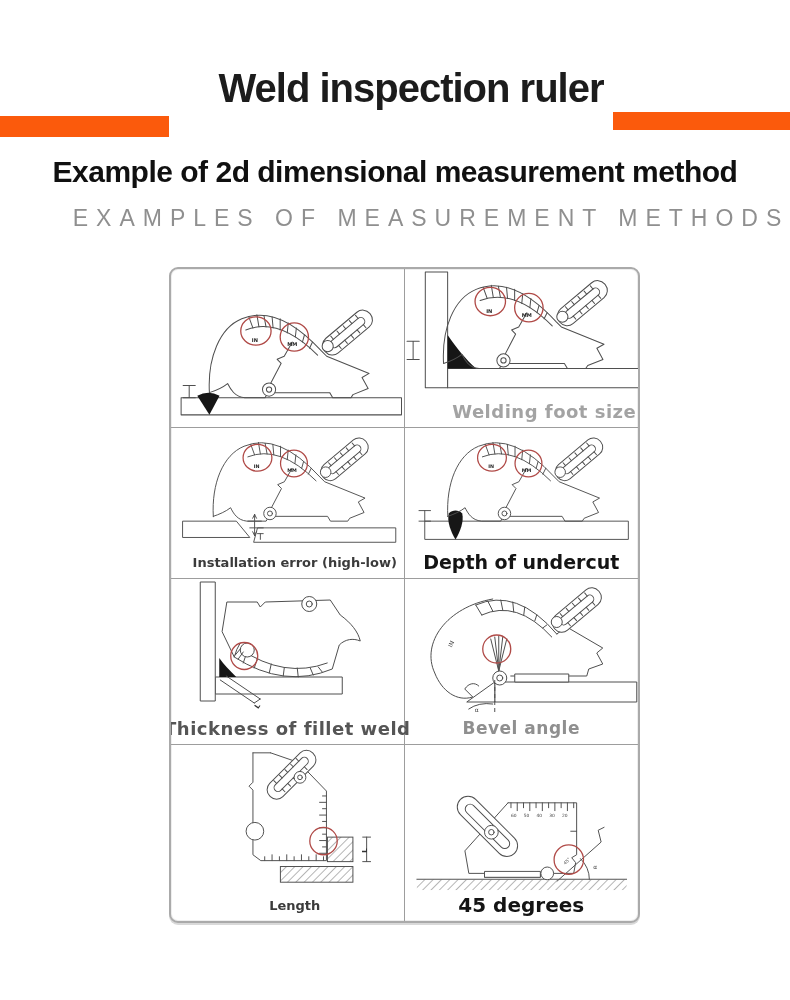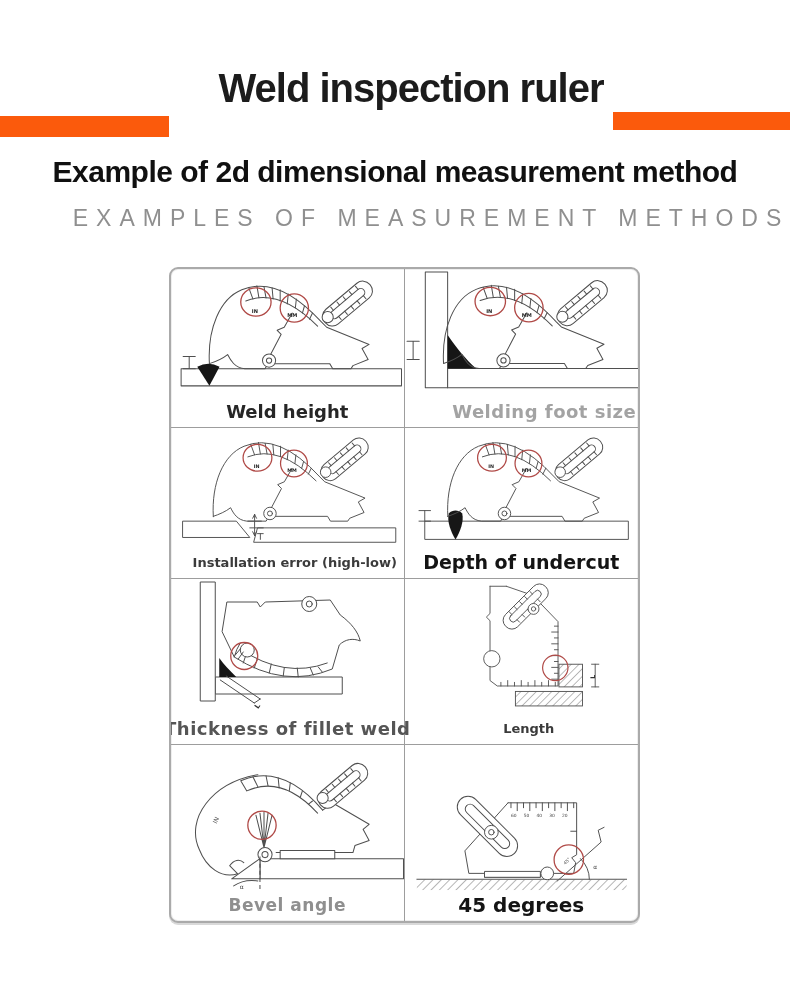--- a/index.html
+++ b/index.html
@@ -87,21 +87,20 @@
 
 <div class="panel">
 
   <div class="cell">
     <svg viewBox="0 0 230 126" preserveAspectRatio="xMidYMax meet">
       <rect class="sw" x="10" y="97" width="218" height="17"></rect>
       <path class="sk" d="M26,95 Q37,89 48,95 L38,114 Z"></path>
       <path class="s" d="M12,85H24 M18,85V97 M12,97H24"></path>
       <use href="#g-gauge"></use>
     </svg>
-    <div class="cap cap-dk-lg">Weld height</div>
   </div>
 
   <div class="cell">
     <svg viewBox="0 0 230 126" preserveAspectRatio="xMidYMax meet">
       <rect class="sw" x="20" y="2" width="22" height="114"></rect>
       <rect class="sw" x="42" y="97" width="188" height="19"></rect>
       <path class="sk" d="M42,64 L42,97 L70,97 C60,88 50,76 42,64 Z"></path>
       <path class="s" d="M2,70H14 M8,70V88 M2,88H14"></path>
       <use href="#g-gauge"></use>
     </svg>
@@ -140,43 +139,20 @@
         <circle class="sw" cx="137" cy="25" r="7.5"></circle>
         <circle class="s" cx="137" cy="25" r="3"></circle>
         <path class="s" d="M48,101 L82,124 M54,97 L88,120 M82,124 L88,120"></path>
         <text class="tL" x="84" y="131" transform="rotate(-55 84 129)">L</text>
         <circle class="sw" cx="75" cy="71" r="7"></circle>
         <path class="s" d="M62,78 Q64,70 68,64 M63,76L68,70 M66,80L71,73"></path>
         <circle class="sr" cx="72" cy="77" r="13.5"></circle>
       </g>
     </svg>
     <div class="cap cap-dk-md">Thickness of fillet weld</div>
-  </div>
-
-  <div class="cell">
-    <svg viewBox="0 0 230 150" preserveAspectRatio="xMidYMax meet">
-      <g>
-        <path class="s" d="M80,8 L98,8 M80,8 V38 L76,42 L80,46 V112 L88,118 H155 V47 L127,18 L98,8"></path>
-        <path class="s" d="M155,52H151 M155,58.5H148 M155,65H151 M155,71.5H148 M155,78H151 M155,84.5H148 M155,91H151 M155,97.5H148 M155,104H151 M155,110.5H148 M92,118V114 M99.5,118V112 M107,118V114 M114.5,118V112 M122,118V114 M129.5,118V112 M137,118V114 M144.5,118V112 M152,118V114"></path>
-        <g transform="rotate(-45 119 30)">
-          <rect class="sw" x="88" y="21" width="62" height="19" rx="9"></rect>
-          <rect class="s" x="96" y="26" width="46" height="8" rx="4"></rect>
-          <path class="s" d="M102,22V26 M110,22V26 M118,22V26 M126,22V26 M134,22V26 M102,34V38 M110,34V38 M118,34V38 M126,34V38 M134,34V38"></path>
-        </g>
-        <circle class="sw" cx="128" cy="33" r="6"></circle>
-        <circle class="s" cx="128" cy="33" r="2.4"></circle>
-        <circle class="sw" cx="82" cy="88" r="9"></circle>
-      </g>
-      <rect class="ht" x="156" y="94" width="26" height="25"></rect>
-      <rect class="ht" x="108" y="124" width="74" height="16"></rect>
-      <path class="s" d="M196,94V119 M192,94H200 M192,119H200"></path>
-      <text class="tL" x="188" y="112" transform="rotate(-90 191 107)">L</text>
-      <circle class="sr" cx="152" cy="98" r="14"></circle>
-    </svg>
-    <div class="cap cap-dk-sm">Length</div>
   </div>
 
   <div class="cell">
     <svg viewBox="0 0 230 136" preserveAspectRatio="xMidYMax meet">
       <rect class="sw" x="88" y="103" width="142" height="20"></rect>
       <path class="sw" d="M88,103 L60,123 L88,123 Z"></path>
       <g>
         <path class="s" d="M86,20 C40,28 14,64 28,94 C35,112 50,123 66,118 L58,110 C62,104 68,103 72,107"></path>
         <text class="ta" x="42" y="68" transform="rotate(-65 44 66)">IN</text>
         <path class="s" d="M69,26 Q110,8 150,55 M75,36 Q110,20 145,58 M69,26L75,36"></path>
@@ -196,20 +172,43 @@
       </g>
       <path class="dash" d="M88,101 V134"></path>
       <path class="s" d="M62,130 Q72,123 86,125"></path>
       <text class="ta" x="68" y="133">α</text>
     </svg>
     <div class="cap cap-gy-md">Bevel angle</div>
   </div>
 
   <div class="cell">
     <svg viewBox="0 0 230 150" preserveAspectRatio="xMidYMax meet">
+      <g>
+        <path class="s" d="M80,8 L98,8 M80,8 V38 L76,42 L80,46 V112 L88,118 H155 V47 L127,18 L98,8"></path>
+        <path class="s" d="M155,52H151 M155,58.5H148 M155,65H151 M155,71.5H148 M155,78H151 M155,84.5H148 M155,91H151 M155,97.5H148 M155,104H151 M155,110.5H148 M92,118V114 M99.5,118V112 M107,118V114 M114.5,118V112 M122,118V114 M129.5,118V112 M137,118V114 M144.5,118V112 M152,118V114"></path>
+        <g transform="rotate(-45 119 30)">
+          <rect class="sw" x="88" y="21" width="62" height="19" rx="9"></rect>
+          <rect class="s" x="96" y="26" width="46" height="8" rx="4"></rect>
+          <path class="s" d="M102,22V26 M110,22V26 M118,22V26 M126,22V26 M134,22V26 M102,34V38 M110,34V38 M118,34V38 M126,34V38 M134,34V38"></path>
+        </g>
+        <circle class="sw" cx="128" cy="33" r="6"></circle>
+        <circle class="s" cx="128" cy="33" r="2.4"></circle>
+        <circle class="sw" cx="82" cy="88" r="9"></circle>
+      </g>
+      <rect class="ht" x="156" y="94" width="26" height="25"></rect>
+      <rect class="ht" x="108" y="124" width="74" height="16"></rect>
+      <path class="s" d="M196,94V119 M192,94H200 M192,119H200"></path>
+      <text class="tL" x="188" y="112" transform="rotate(-90 191 107)">L</text>
+      <circle class="sr" cx="152" cy="98" r="14"></circle>
+    </svg>
+    <div class="cap cap-dk-sm">Length</div>
+  </div>
+
+  <div class="cell">
+    <svg viewBox="0 0 230 150" preserveAspectRatio="xMidYMax meet">
       <line class="s" x1="8" y1="137" x2="222" y2="137"></line>
       <rect class="ht" x="8" y="137" width="214" height="11" style="stroke:none"></rect>
       <g>
         <path class="s" d="M101,59 L171,59 L171,112 L166,115 L170,120 L168,131 L134,131 L134,135 L77,135 L77,131 L61,131 L57,108 L101,59"></path>
         <rect class="sw" x="77" y="129" width="57" height="6"></rect>
         <path class="s" d="M104,59V64 M110.4,59V67 M116.8,59V64 M123.2,59V67 M129.6,59V64 M136,59V67 M142.4,59V64 M148.8,59V67 M155.2,59V64 M161.6,59V67 M168,59V64 M171,88H165"></path>
         <text class="tn" x="104" y="73">60</text>
         <text class="tn" x="117" y="73">50</text>
         <text class="tn" x="130" y="73">40</text>
         <text class="tn" x="143" y="73">30</text>

